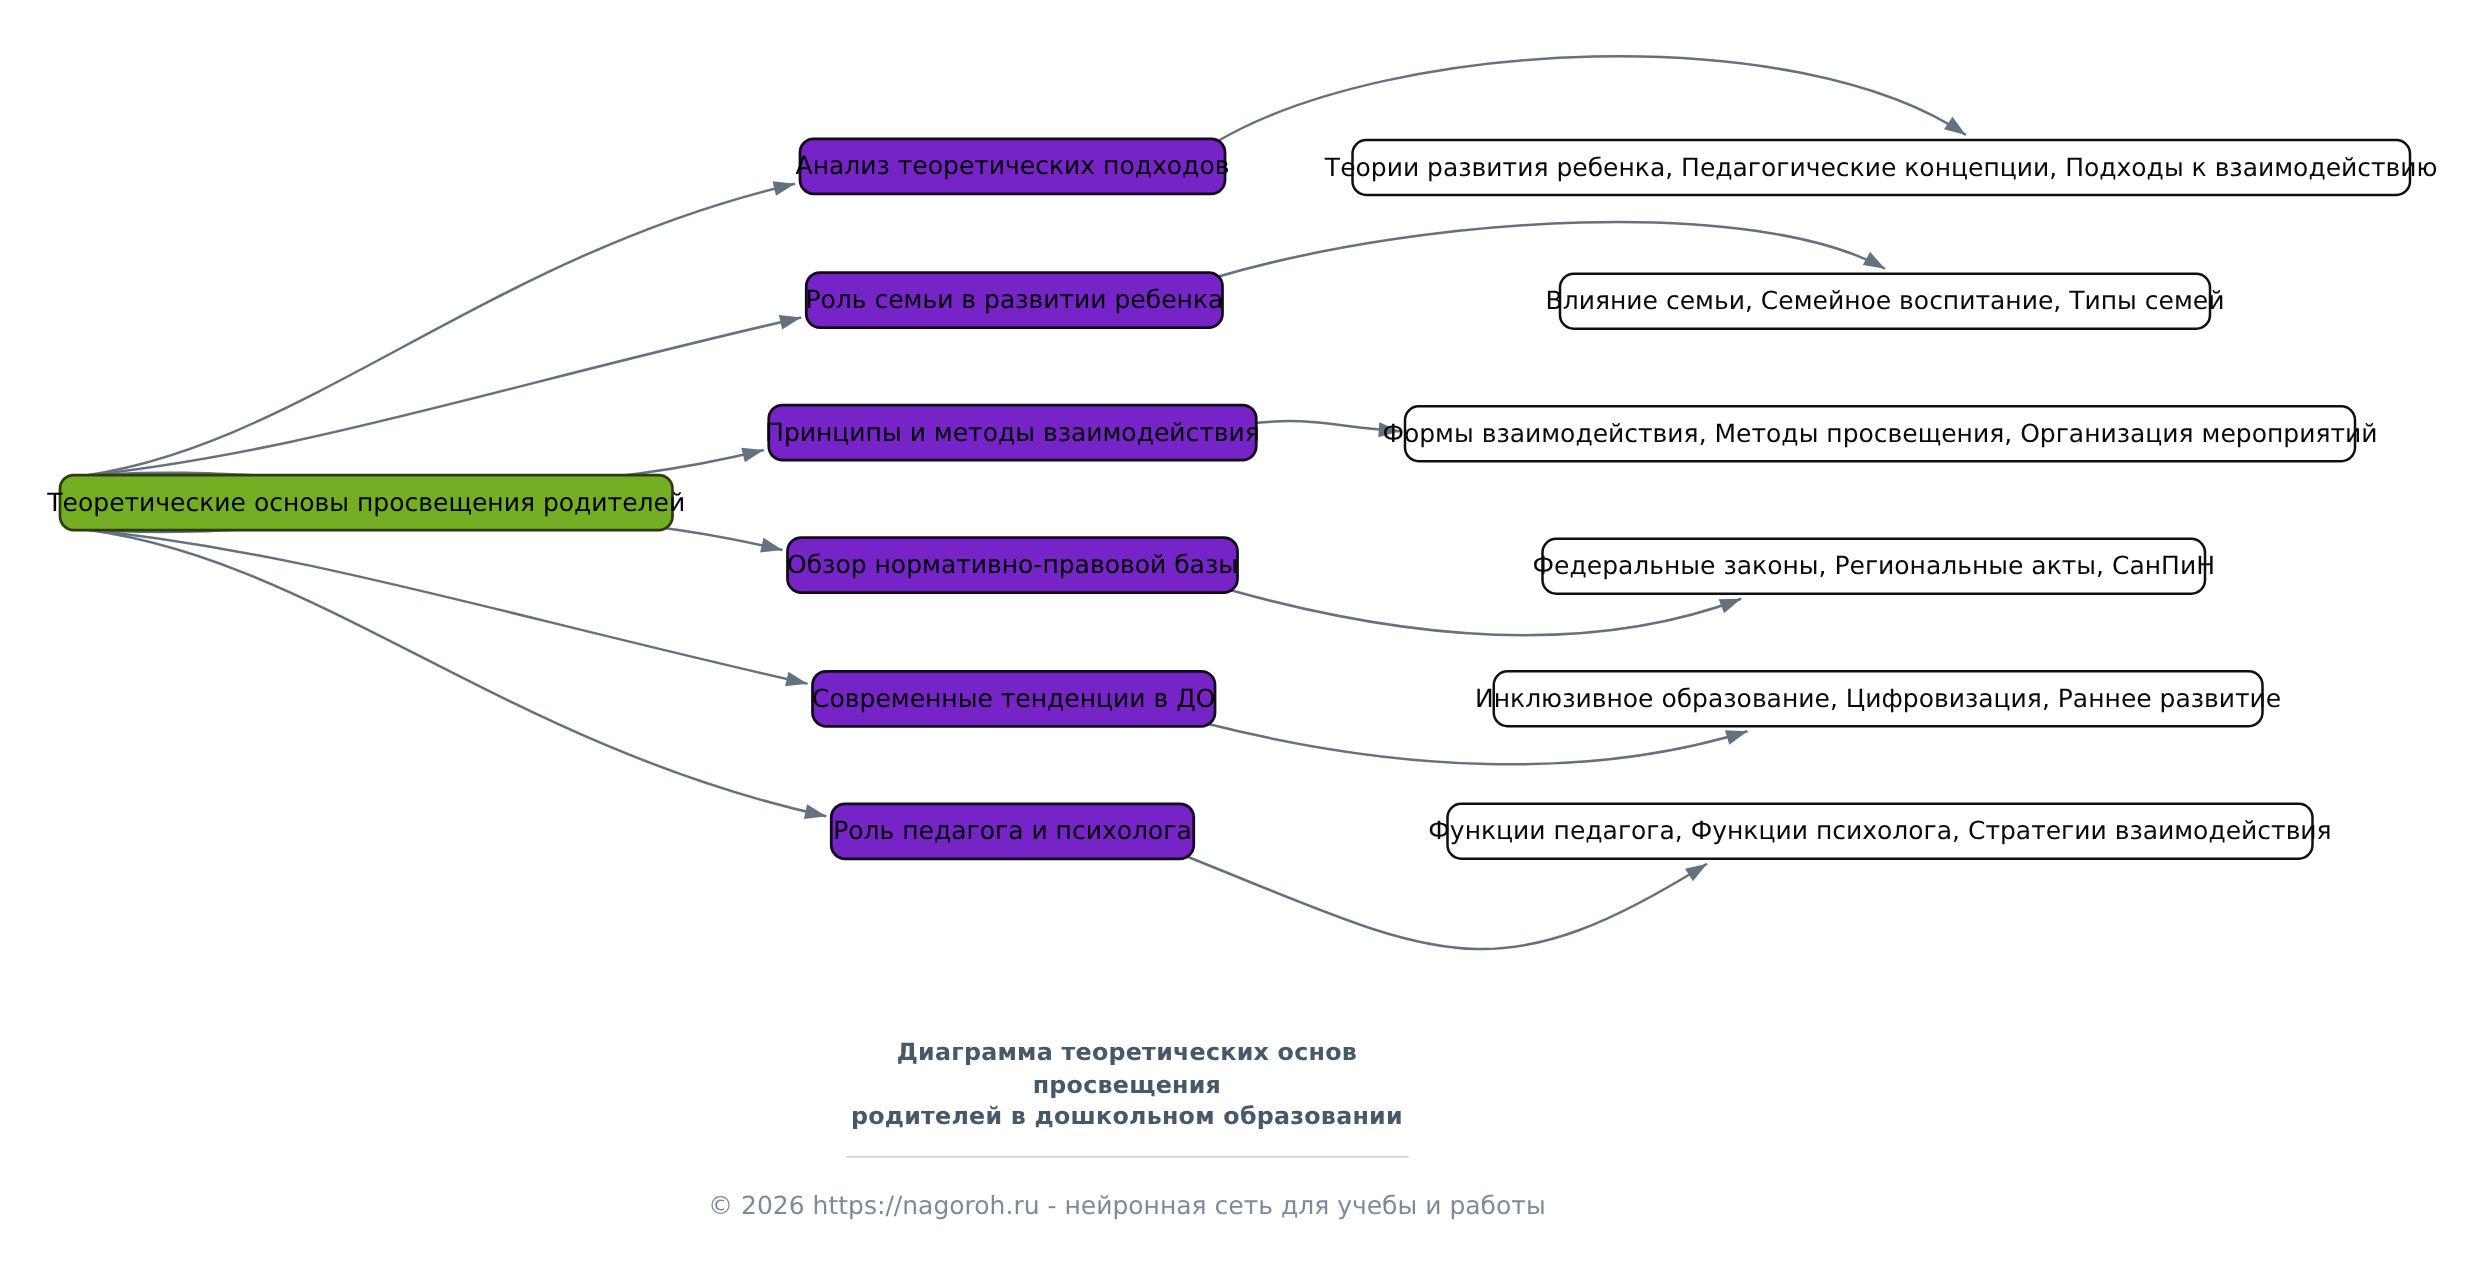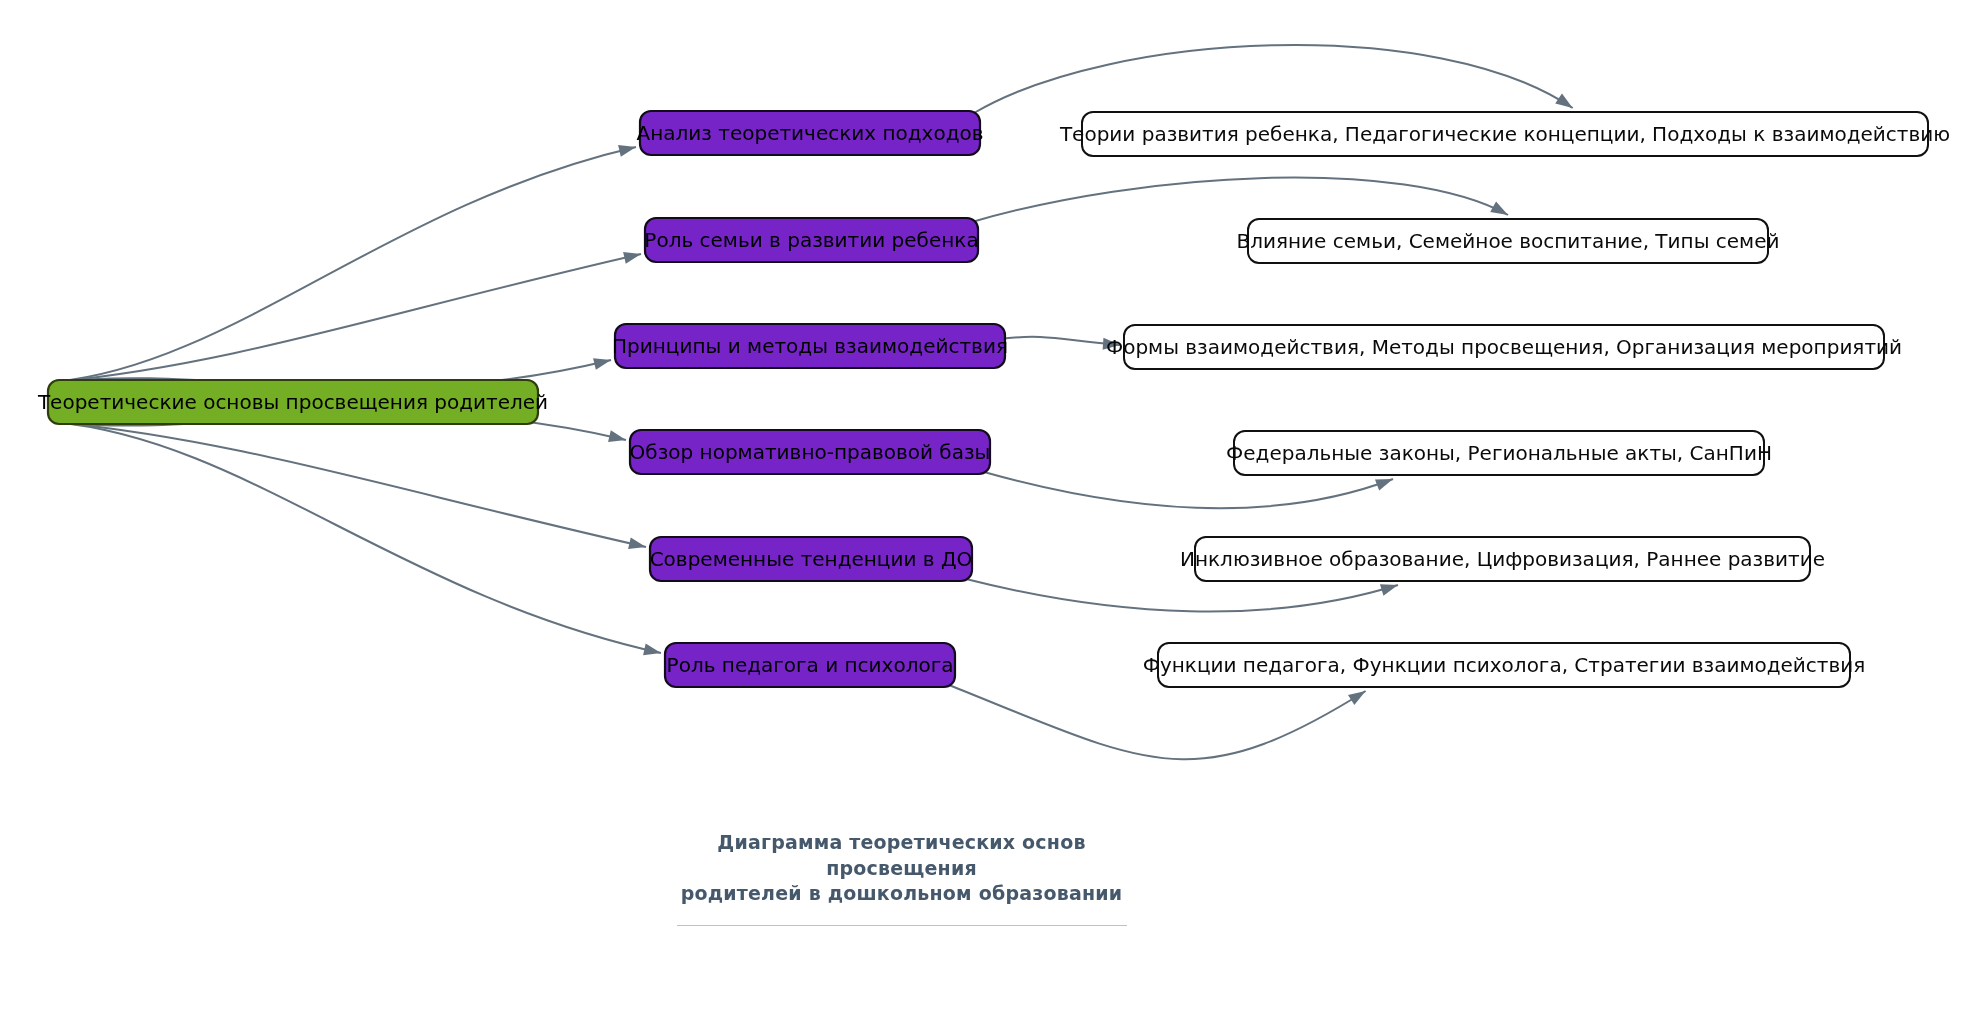--- a/index.html
+++ b/index.html
@@ -178,14 +178,15 @@
           <rect x="1158" y="643" width="692" height="44" rx="11" ry="11" class="node-shape" fill="#ffffff"></rect>
           <text x="1504" y="666" text-anchor="middle" class="node-label">Функции педагога, Функции психолога, Стратегии взаимодействия</text>
         </g>
       </g>
   </svg>
 
   <div class="caption-block">
     <div class="caption-title">Диаграмма теоретических основ просвещения
 родителей в дошкольном образовании</div>
     <div class="caption-rule"></div>
+    <div class="caption-copyright">© 2026 https://nagoroh.ru - нейронная сеть для учебы и работы</div>
   </div>
 </div>
 
 </body></html>

